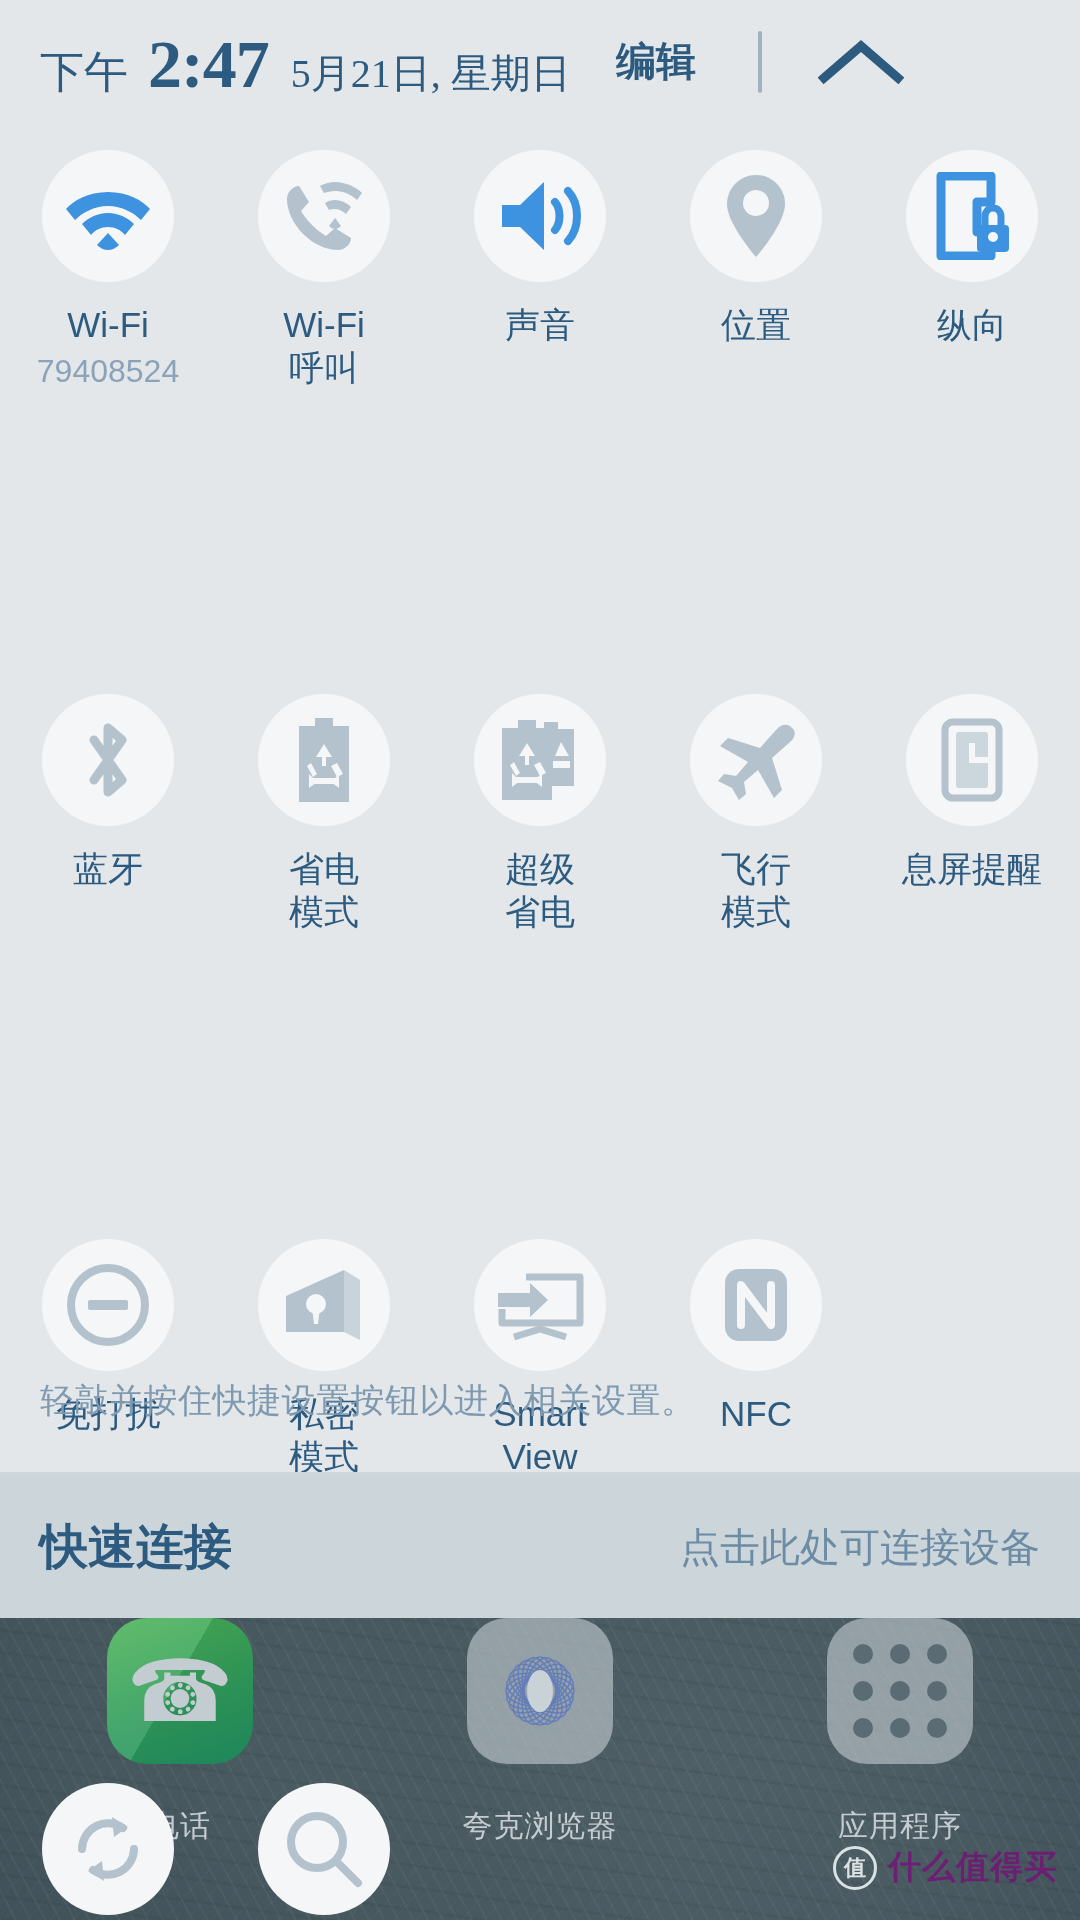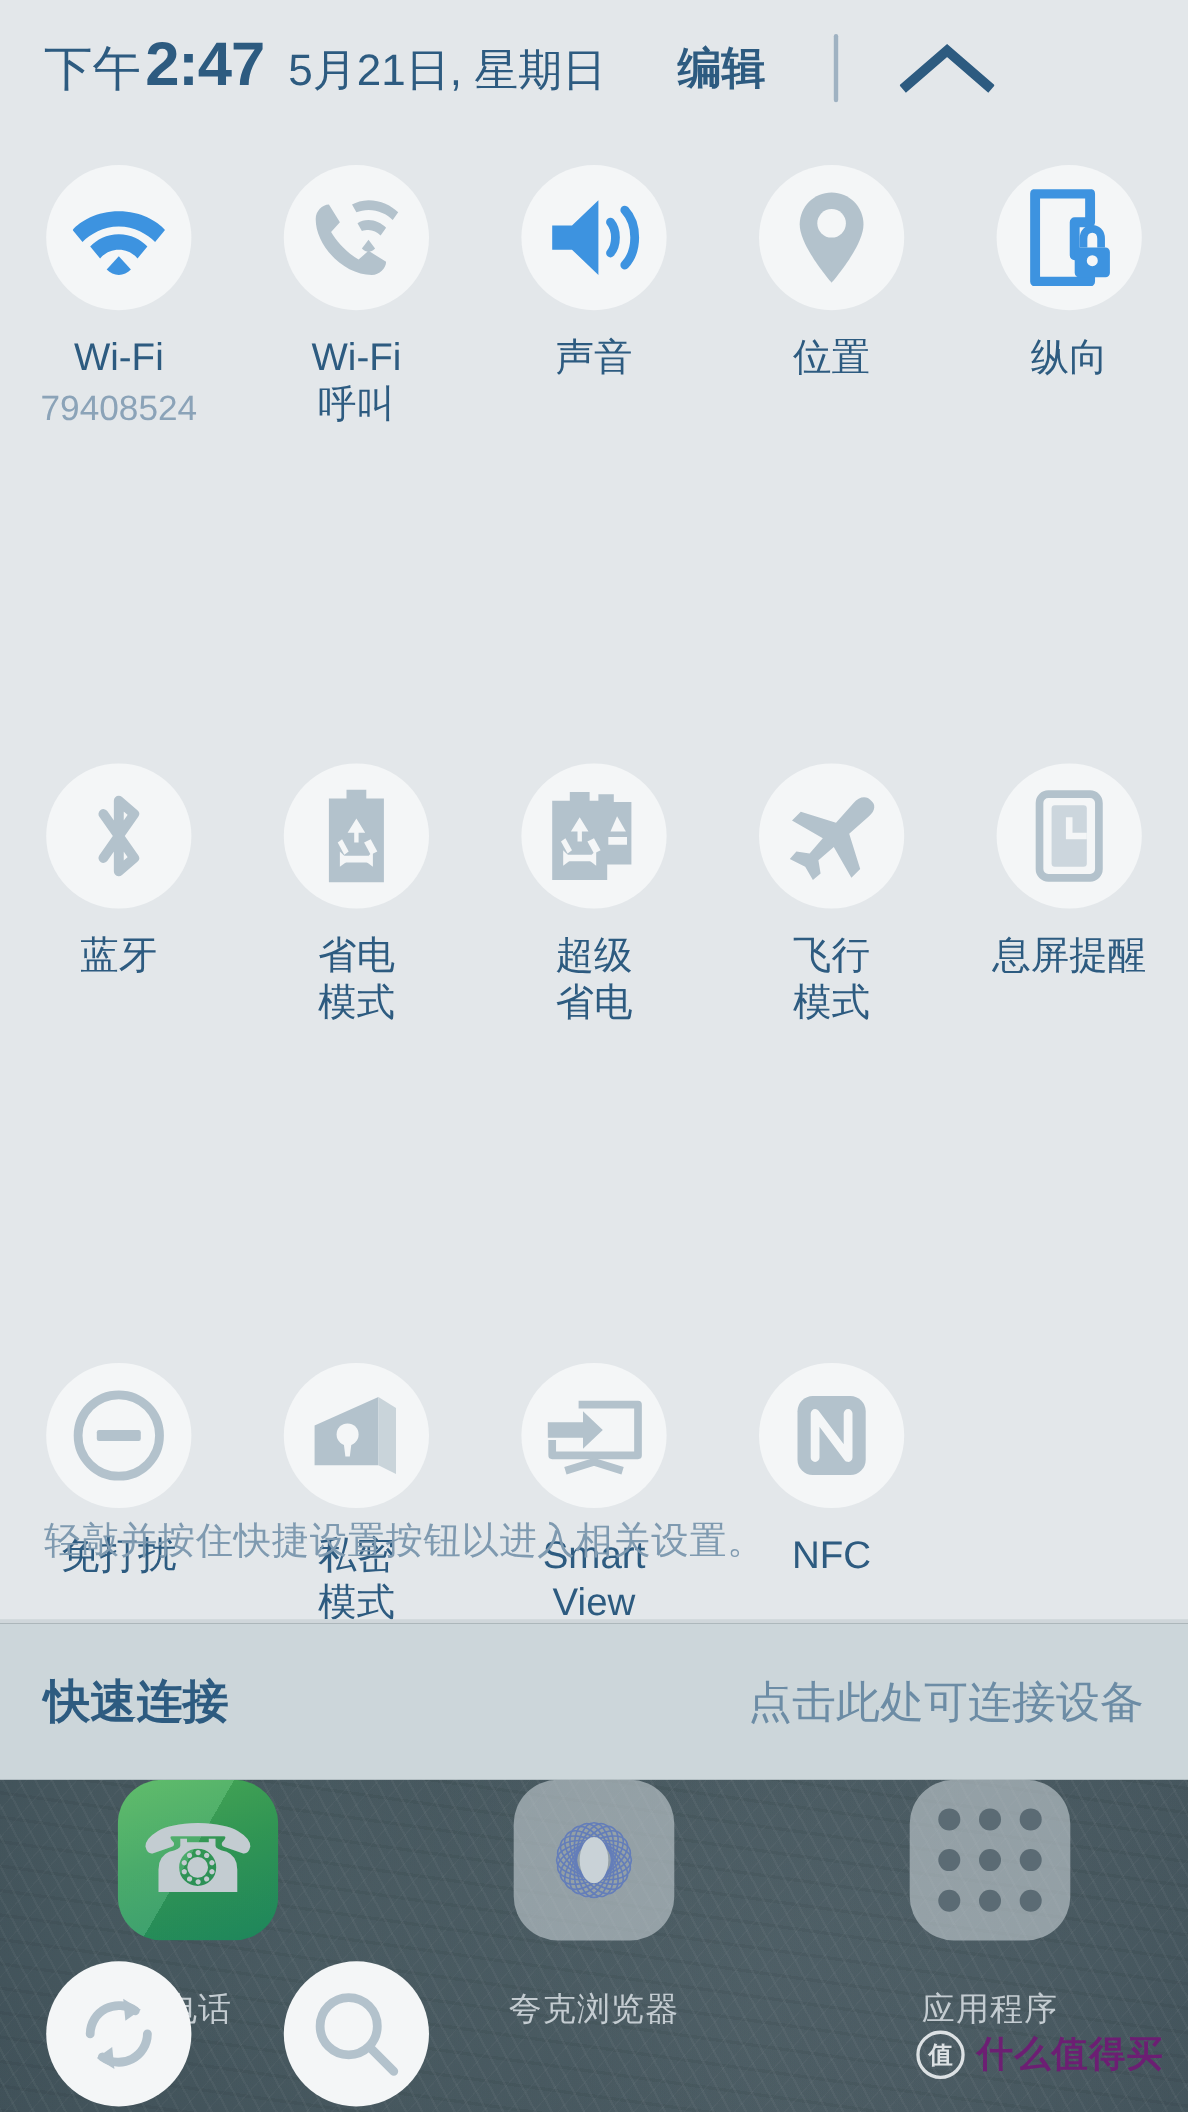--- a/index.html
+++ b/index.html
@@ -61,24 +61,24 @@
     font-size:22px;color:#e9edef;line-height:1;font-weight:bold;
   }
   .wm-text{font-size:33px;color:#701a75;font-weight:bold;letter-spacing:1px;}
 
   
   .panel{
     position:absolute;left:0;top:0;width:1080px;height:1475px;
     background:#e3e7ea;
   }
   
-  .qs-header{position:absolute;left:0;top:0;width:948px;height:140px;}
+  .qs-header{position:absolute;left:0;top:0;width:948px;height:140px;font-family:Liberation Serif, serif;}
   .clock{position:absolute;left:40px;top:30px;display:flex;align-items:baseline;color:#2d5b80;}
   .ampm{font-size:44px;letter-spacing:0;}
-  .time{font-size:56px;font-weight:bold;line-height:1;letter-spacing:-1px;margin-left:4px;}
+  .time{font-size:68px;font-weight:bold;line-height:1;letter-spacing:-1px;margin-left:20px;}
   .date{font-size:40px;margin-left:22px;color:#2d5b80;}
   .hdr-right{position:absolute;right:0;top:28px;display:flex;align-items:center;}
   .edit-btn{font-size:40px;font-weight:bold;color:#2d5b80;padding:6px 10px;cursor:pointer;}
   .hdr-sep{width:4px;height:62px;background:#9fb2c2;margin:0 44px 0 52px;border-radius:2px;}
   .chevron{width:110px;height:62px;display:flex;align-items:center;justify-content:center;margin-right:32px;cursor:pointer;}
 
   
   .qs-grid{position:absolute;left:0;top:150px;width:1080px;}
   .qs-row{display:flex;width:1080px;}
   .qs-cell{width:216px;display:flex;flex-direction:column;align-items:center;cursor:pointer;}
@@ -99,21 +99,21 @@
   .qs-hint{
     position:absolute;left:40px;top:1378px;font-size:34px;color:#7f9ab0;letter-spacing:.5px;
   }
 
   
   .qc-divider{position:absolute;left:0;top:1472px;width:1080px;height:4px;background:#cfd6da;}
   .quick-connect{
     position:absolute;left:0;top:1476px;width:1080px;height:142px;
     background:#ccd6da;display:flex;align-items:center;cursor:pointer;
   }
-  .qc-title{margin-left:40px;font-size:42px;font-weight:bold;color:#2d5b80;text-align:right;}
+  .qc-title{margin-left:40px;font-size:48px;font-weight:bold;color:#2d5b80;text-align:right;}
   .qc-hint{margin-left:auto;margin-right:40px;font-size:40px;color:#6c8ca5;}
 
   svg{display:block;}
 </style>
 </head>
 <body>
 
 <div id="screen">
 
   <div class="wallpaper"></div>

